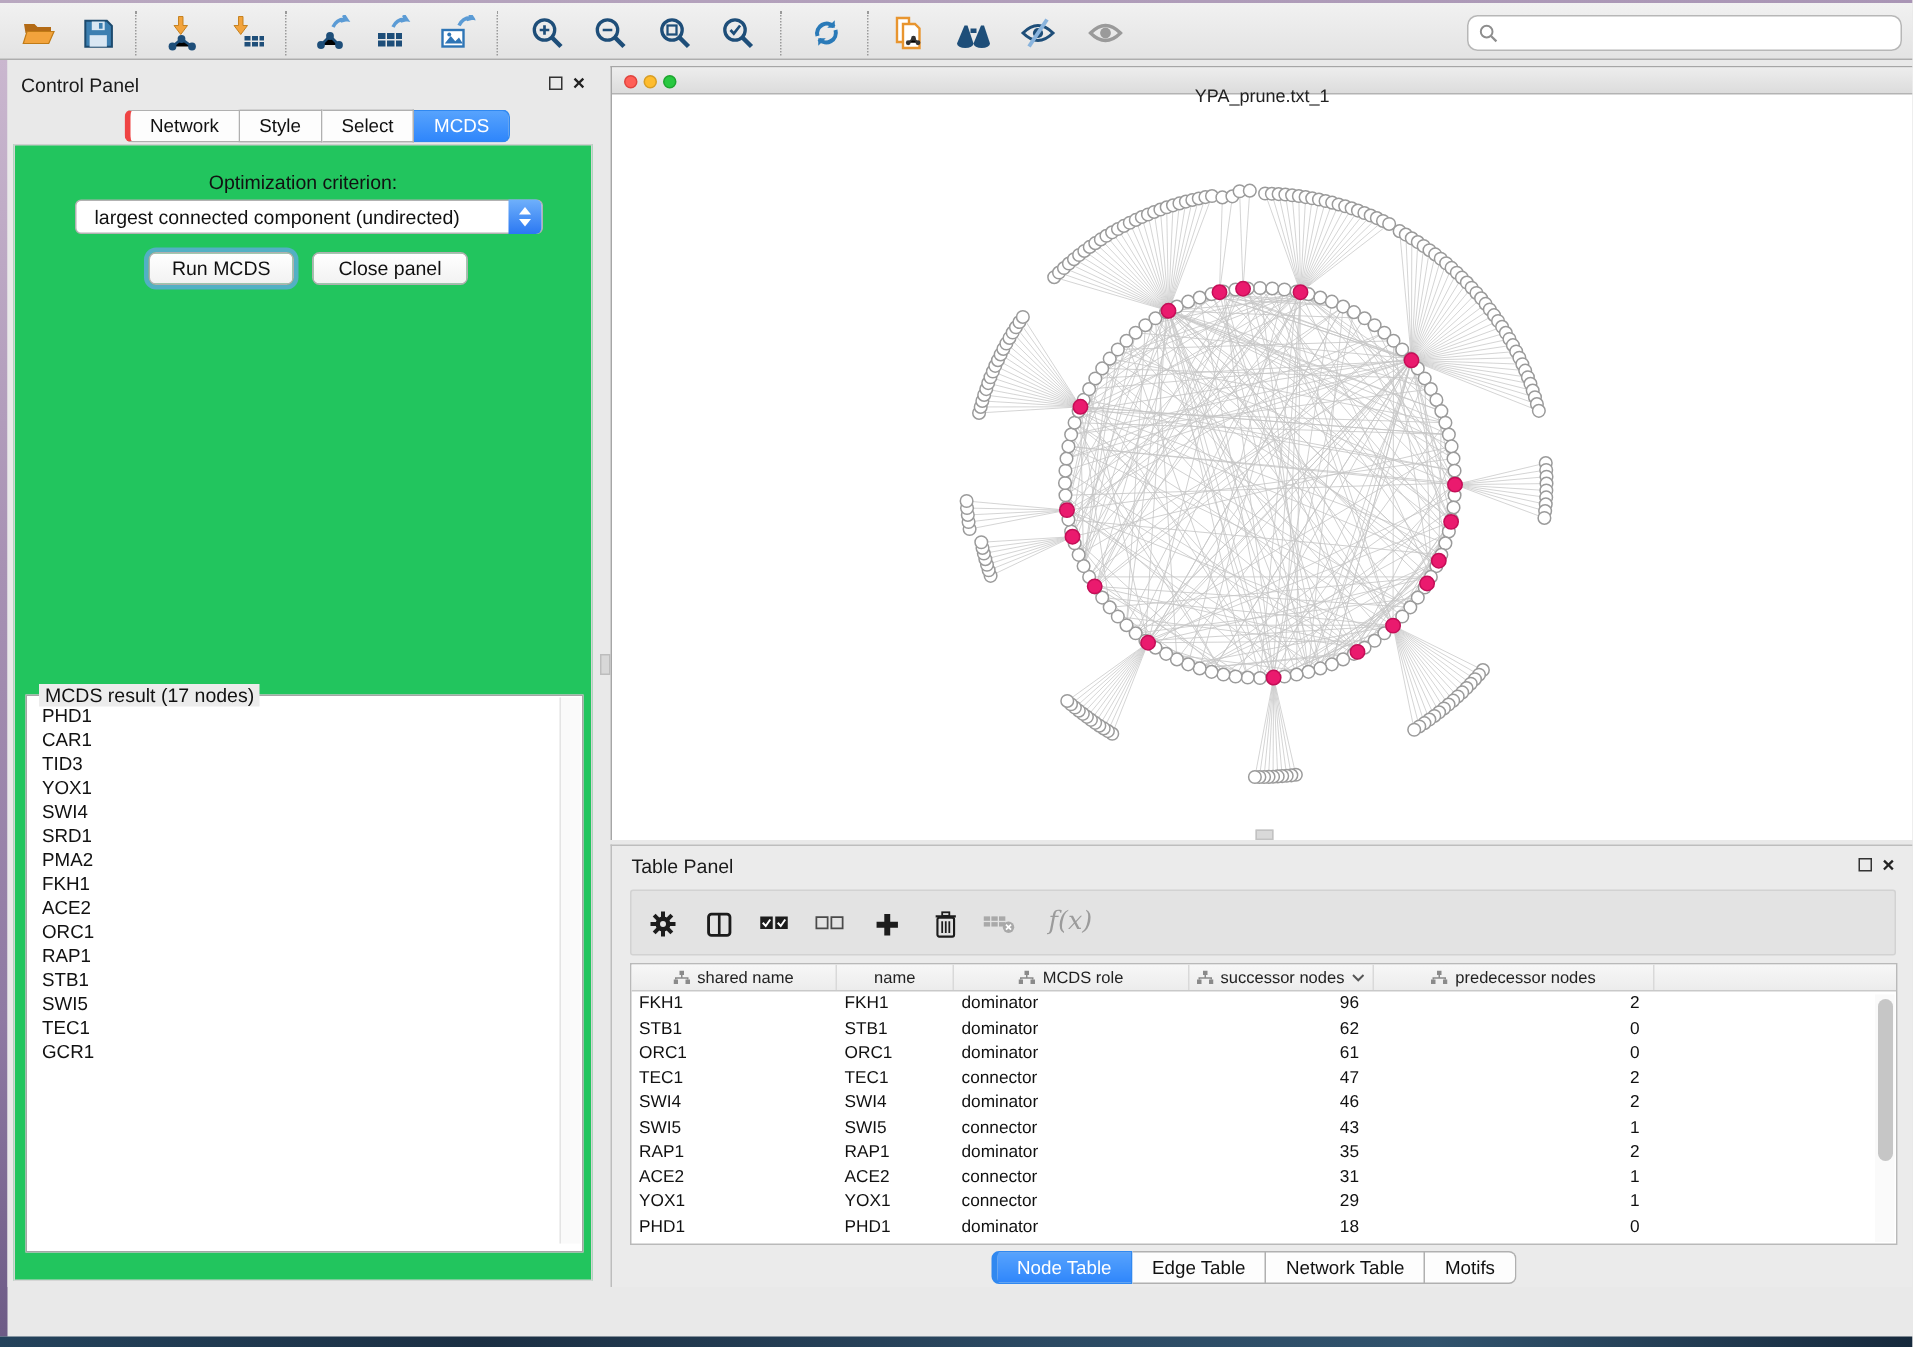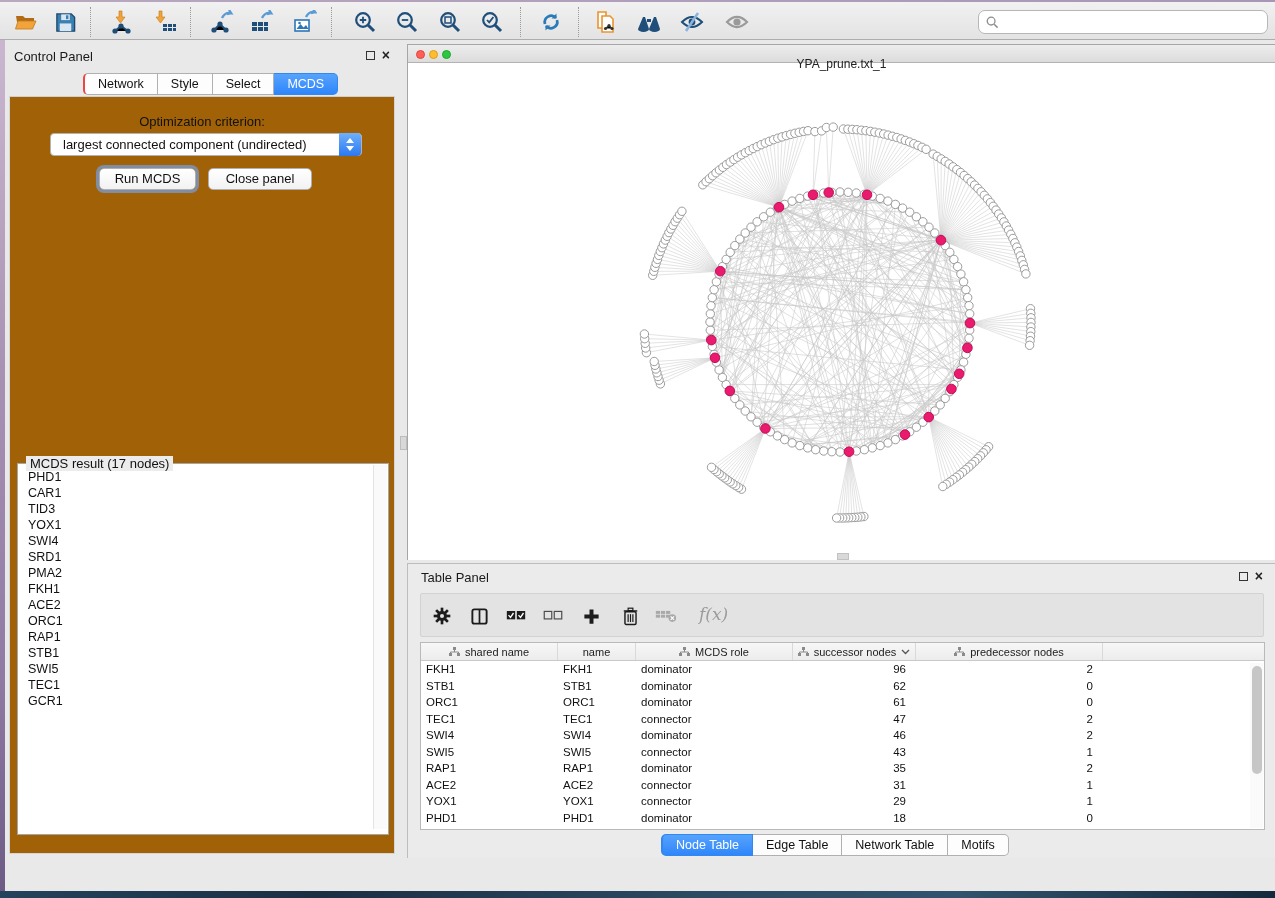--- a/index.html
+++ b/index.html
@@ -34,29 +34,29 @@
     background:#e9e9e9; }
   #cp-title { position:absolute; left:9px; top:9px; font-size:13px; color:#1a1a1a; }
   .win-btns { position:absolute; display:flex; gap:7px; align-items:center; }
   #cp-btns { right:10px; top:10px; }
   .float-box { width:9px; height:9px; border:1.5px solid #333; display:inline-block; }
   .close-x { font-size:14px; font-weight:bold; color:#222; line-height:10px; }
 
   .seg { display:inline-flex; }
   .seg-btn { border:1px solid #b0b0b0; border-left:none; background:#fdfdfd;
     font-size:12.5px; padding:3px 13px; color:#111; white-space:nowrap; }
-  .seg-btn:first-child { border-left:2px solid #ef4444;
+  .seg-btn:first-child { border-left:4px solid #ef4444;
     border-radius:5px 0 0 5px; }
   .seg-btn:last-child { border-radius:0 5px 5px 0; }
   .seg-btn.active { background:linear-gradient(180deg,#57a3fd,#2f86fb);
     border-color:#3088f0; color:#fff; }
   #cp-tabs { position:absolute; left:78px; top:33px; }
 
   #cp-body { position:absolute; left:4px; top:56px; width:386px; height:758px;
-    background:#a16207; border:1px solid #d5d5d5; border-top:1px solid #cfcfcf; }
+    background:#22c55e; border:1px solid #d5d5d5; border-top:1px solid #cfcfcf; }
   #crit-label { position:absolute; left:0; top:17px; width:100%; text-align:center;
     font-size:13px; color:#111; }
   #crit-select { position:absolute; left:40px; top:36px; width:312px; height:23px;
     background:#fff; border:1px solid #b2b2b2; border-radius:4px; font-size:13px;
     color:#111; line-height:21px; padding-left:12px; cursor:default; }
   #crit-stepper { position:absolute; right:0; top:-1px; width:22px; height:23px;
     background:linear-gradient(180deg,#6fb0fb,#2b78f2);
     border-radius:0 4px 4px 0; }
   #crit-stepper svg { position:absolute; left:5px; top:4px; }
   .btn { position:absolute; height:22px; background:linear-gradient(180deg,#ffffff,#f2f2f2);

